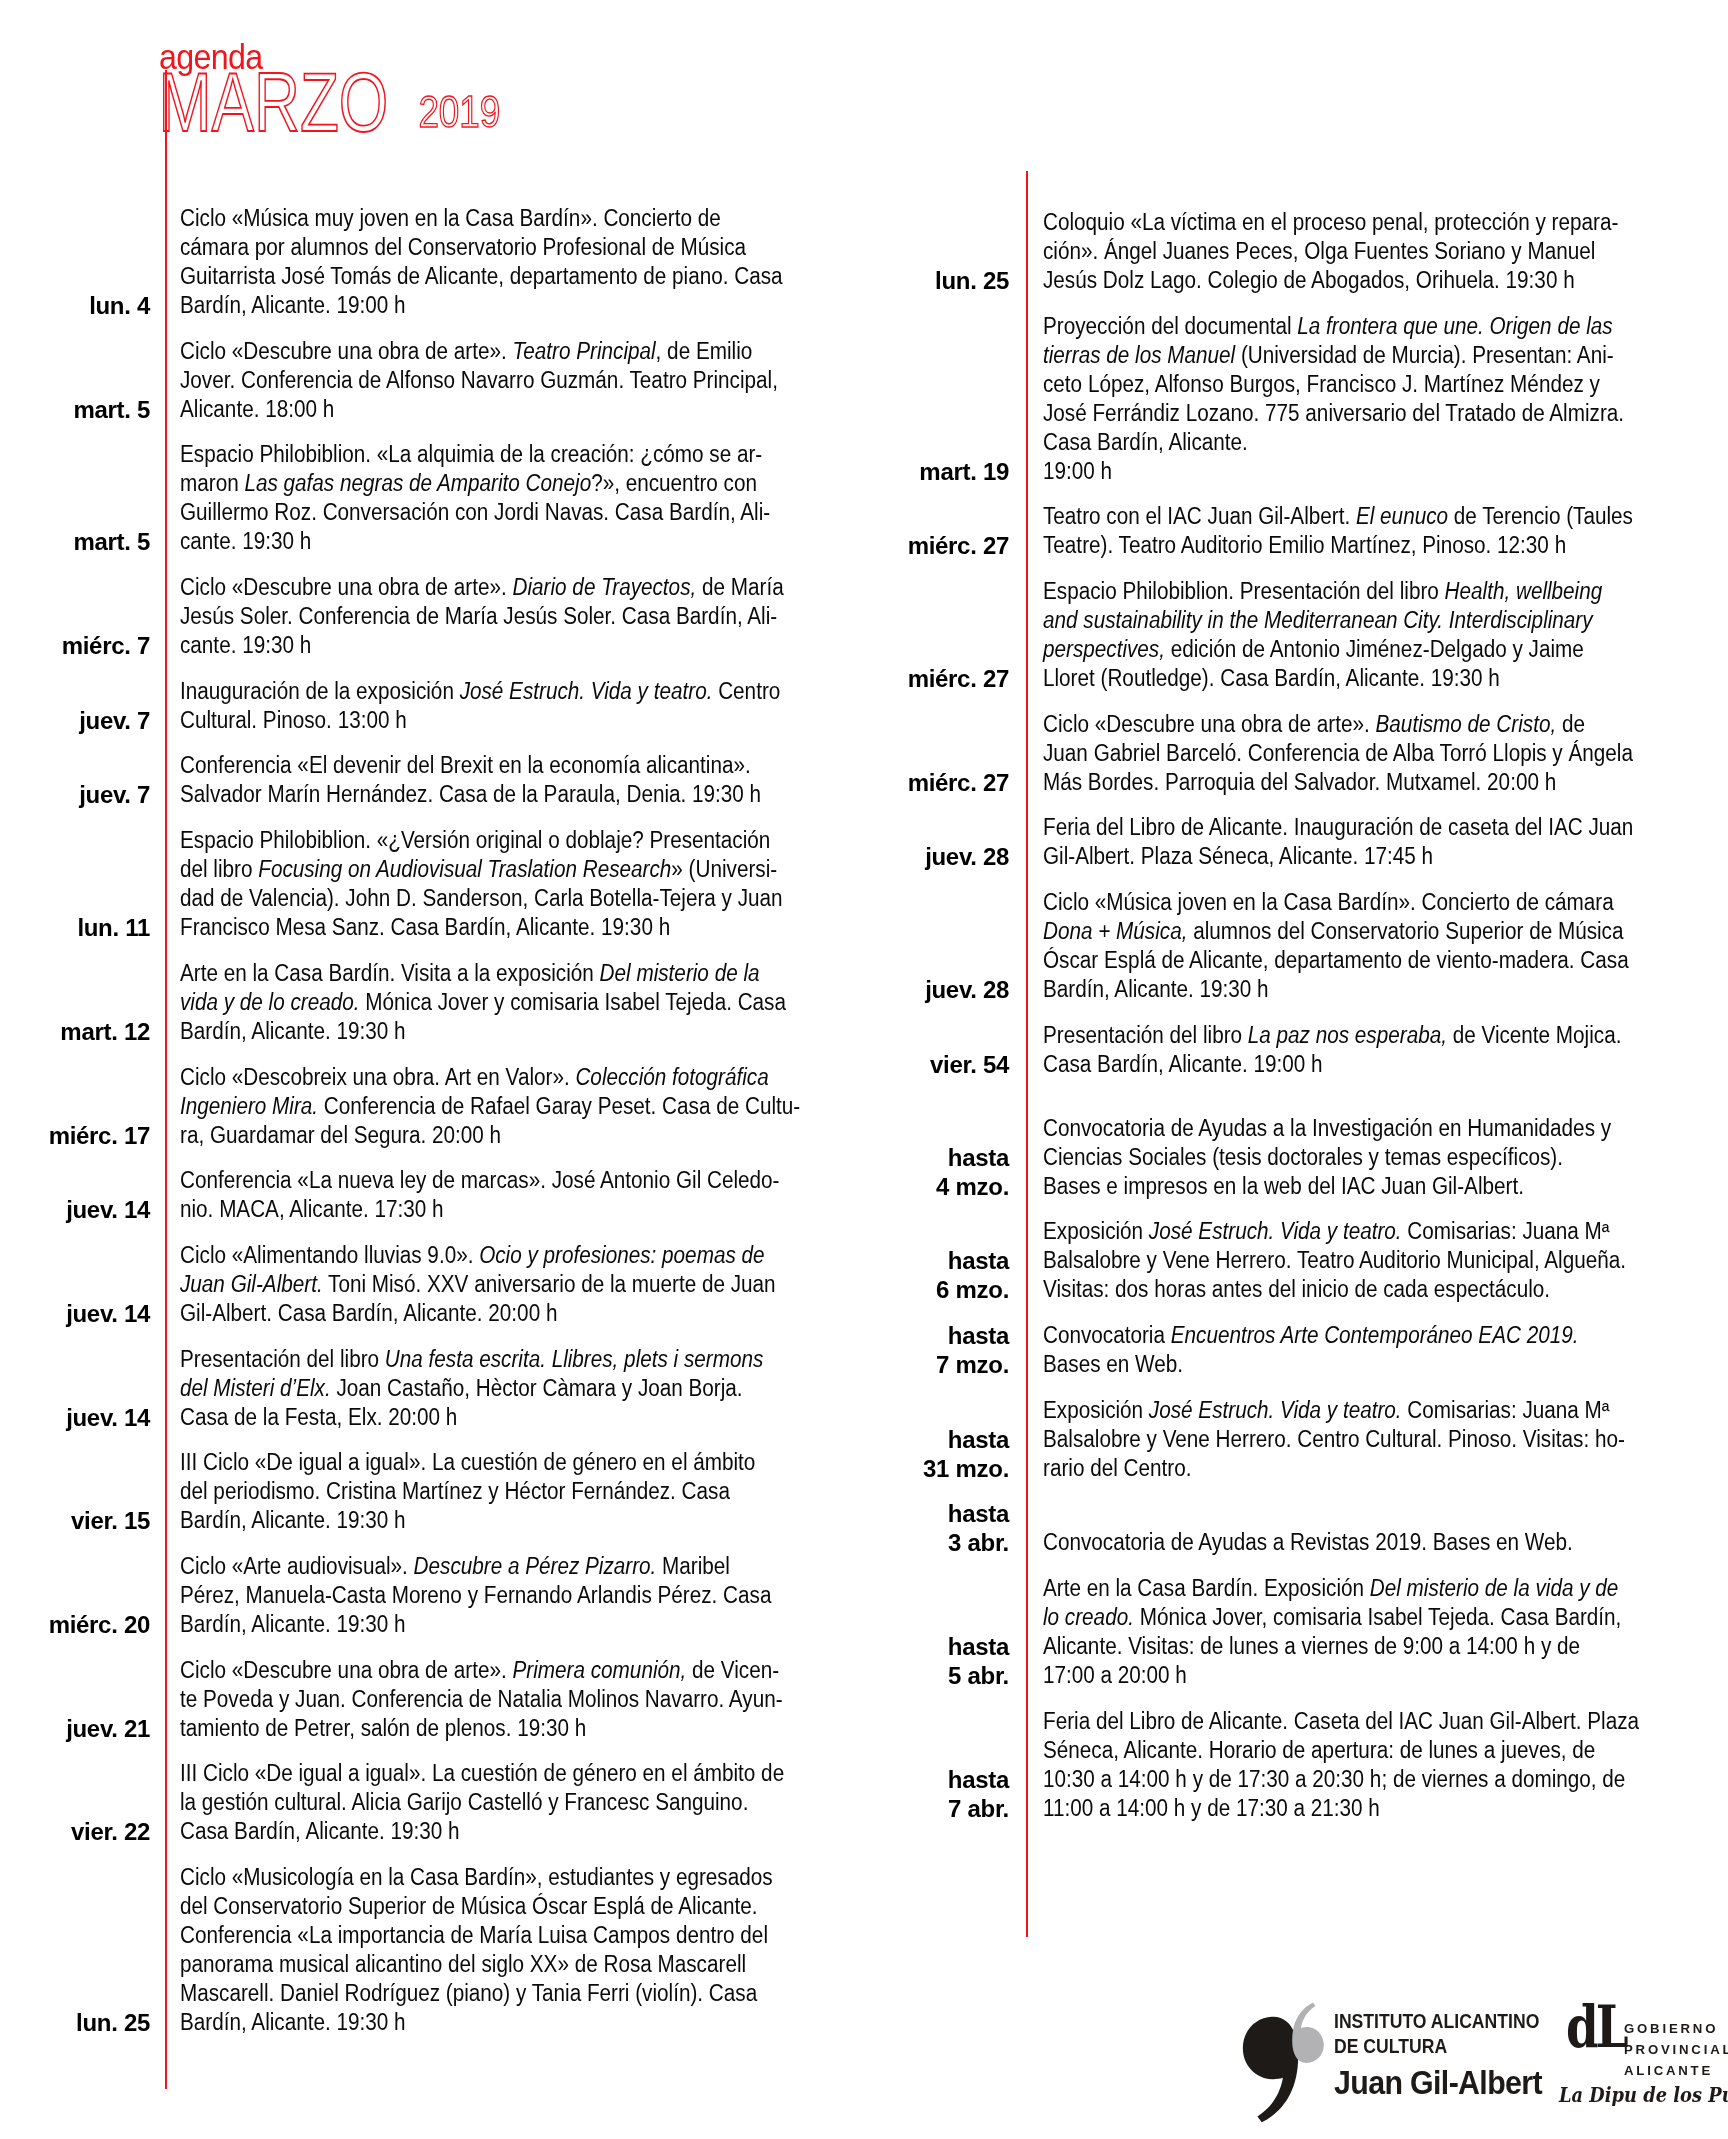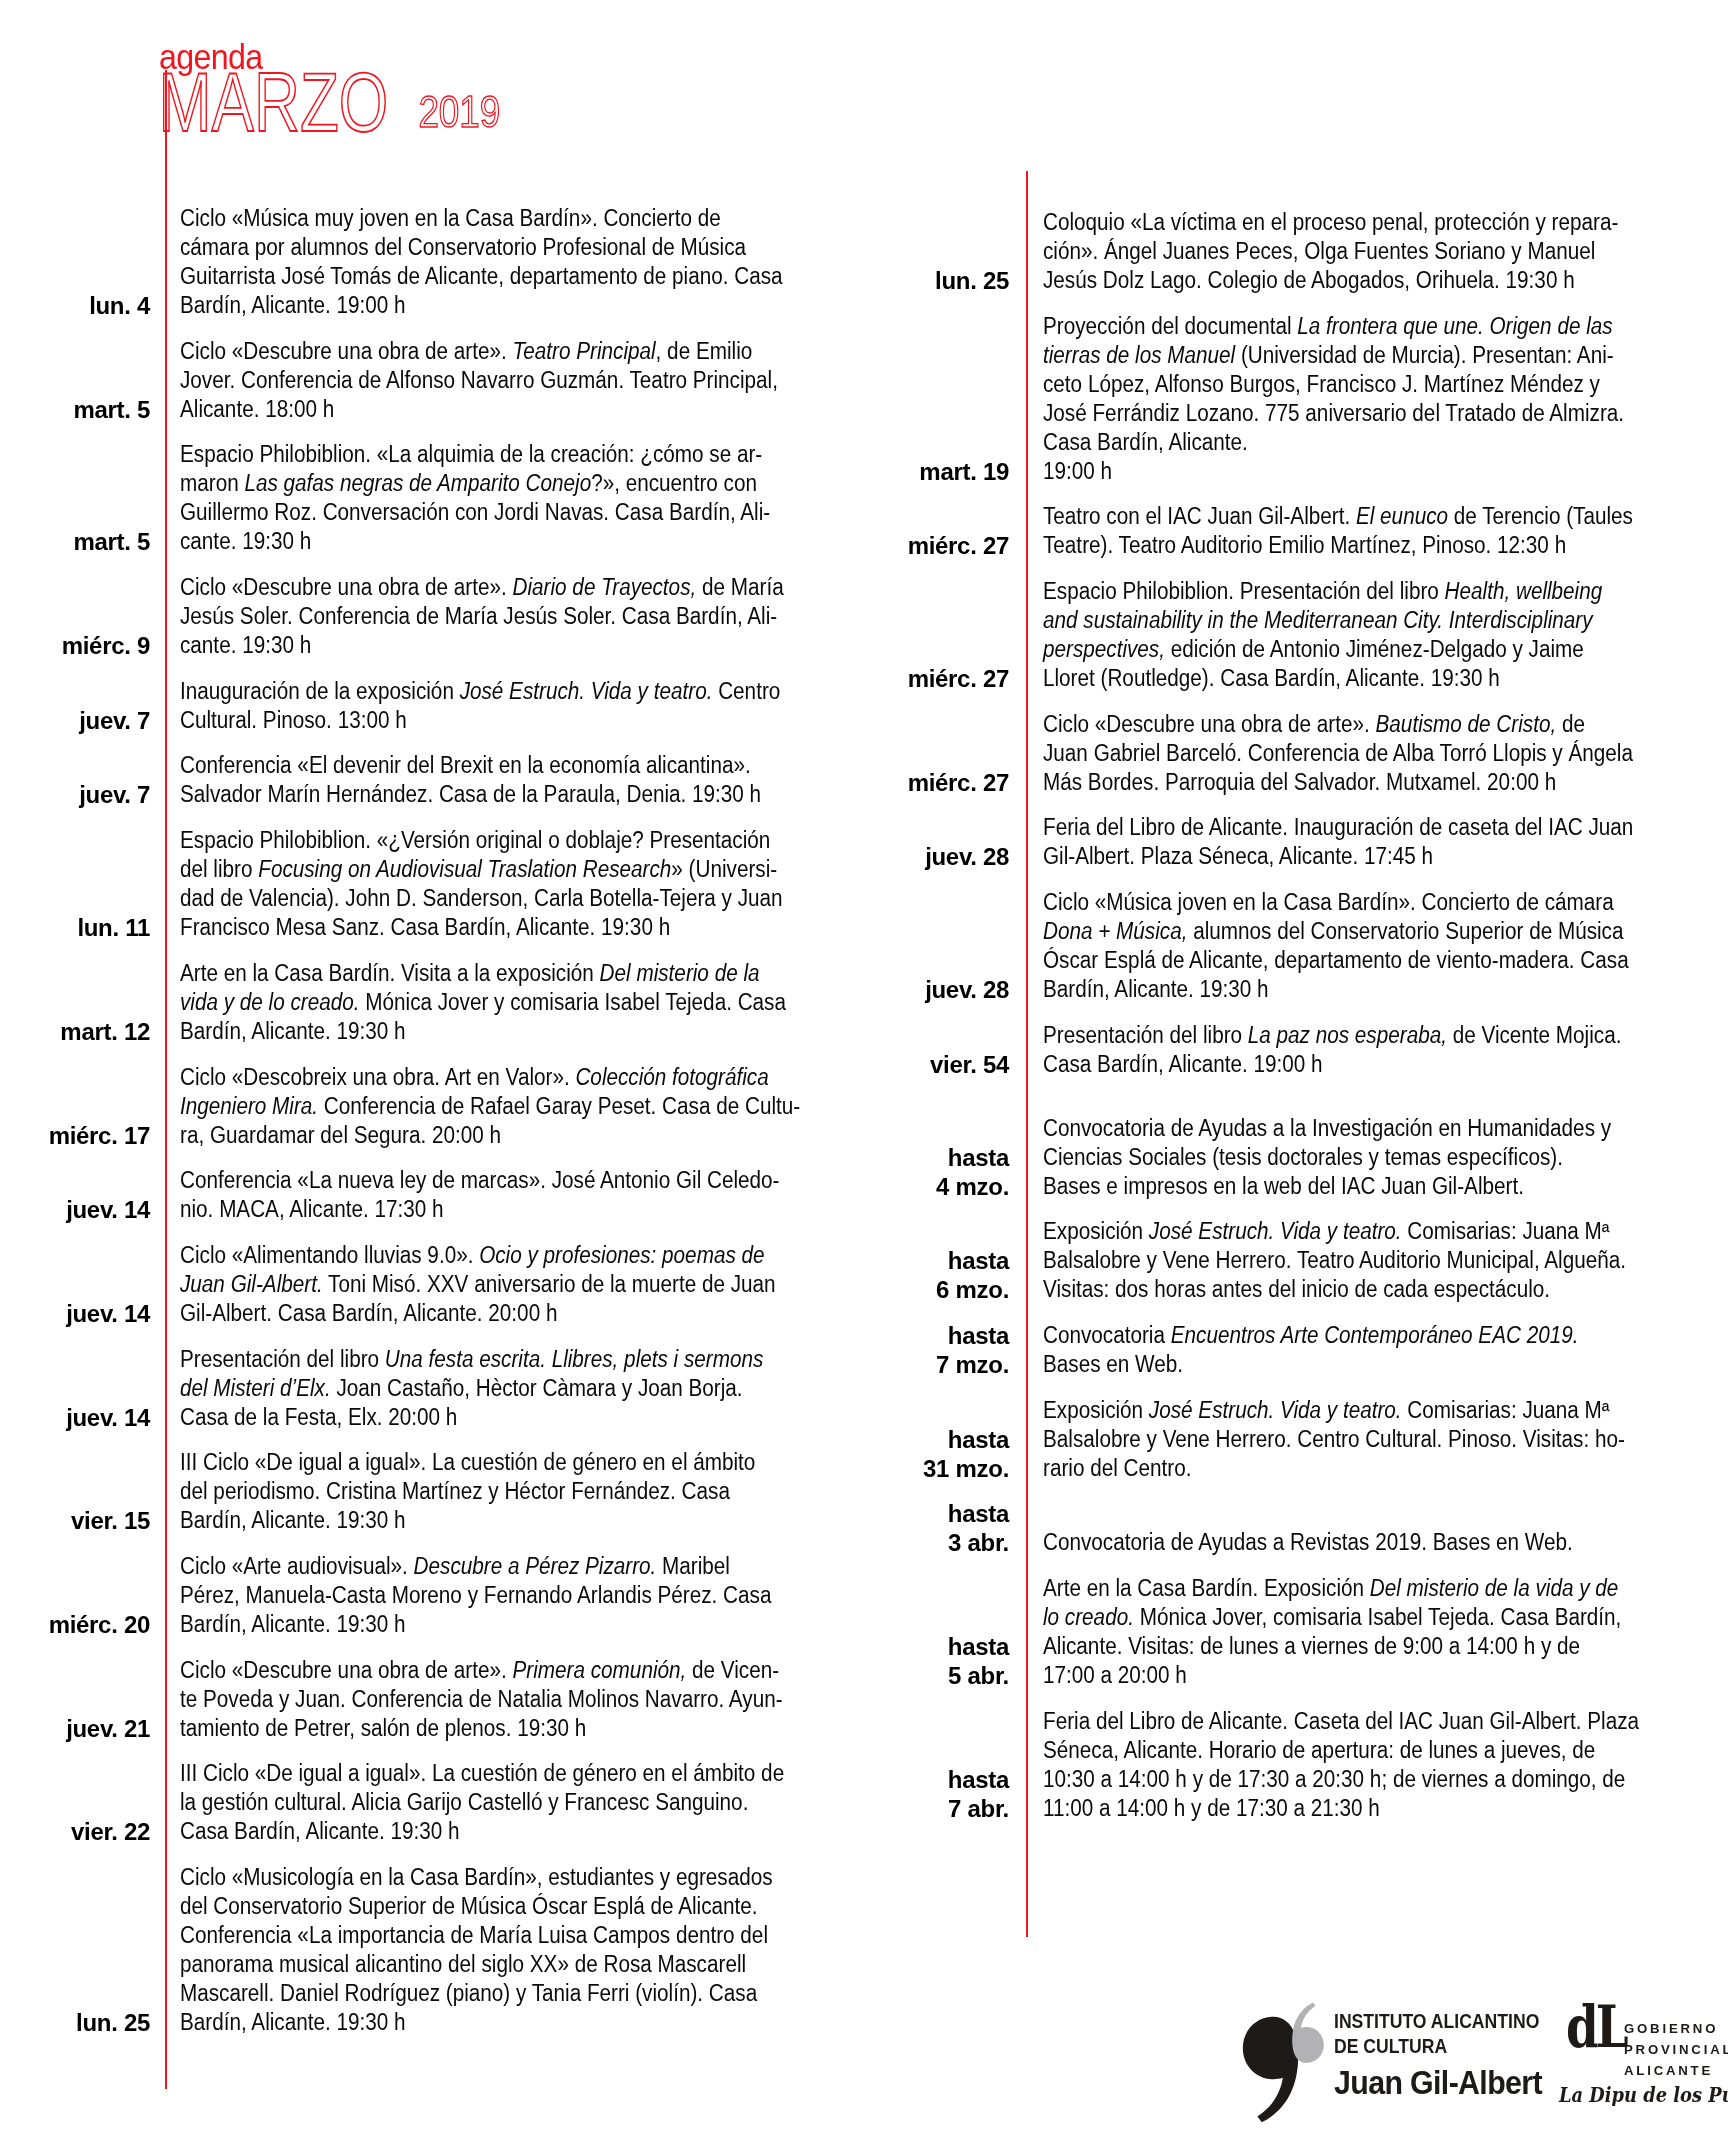--- a/index.html
+++ b/index.html
@@ -87,21 +87,21 @@
           <div class="entry-text">Ciclo «Descubre una obra de arte». <i>Teatro Principal</i>, de Emilio<br>Jover. Conferencia de Alfonso Navarro Guzmán. Teatro Principal,<br>Alicante. 18:00 h</div>
         </div>
       </div>
       <div class="entry">
         <div class="entry-date">mart. 5</div>
         <div class="entry-text-wrap">
           <div class="entry-text">Espacio Philobiblion. «La alquimia de la creación: ¿cómo se ar-<br>maron <i>Las gafas negras de Amparito Conejo</i>?», encuentro con<br>Guillermo Roz. Conversación con Jordi Navas. Casa Bardín, Ali-<br>cante. 19:30 h</div>
         </div>
       </div>
       <div class="entry">
-        <div class="entry-date">miérc. 9</div>
+        <div class="entry-date">miérc. 7</div>
         <div class="entry-text-wrap">
           <div class="entry-text">Ciclo «Descubre una obra de arte». <i>Diario de Trayectos,</i> de María<br>Jesús Soler. Conferencia de María Jesús Soler. Casa Bardín, Ali-<br>cante. 19:30 h</div>
         </div>
       </div>
       <div class="entry">
         <div class="entry-date">juev. 7</div>
         <div class="entry-text-wrap">
           <div class="entry-text">Inauguración de la exposición <i>José Estruch. Vida y teatro.</i> Centro<br>Cultural. Pinoso. 13:00 h</div>
         </div>
       </div>

